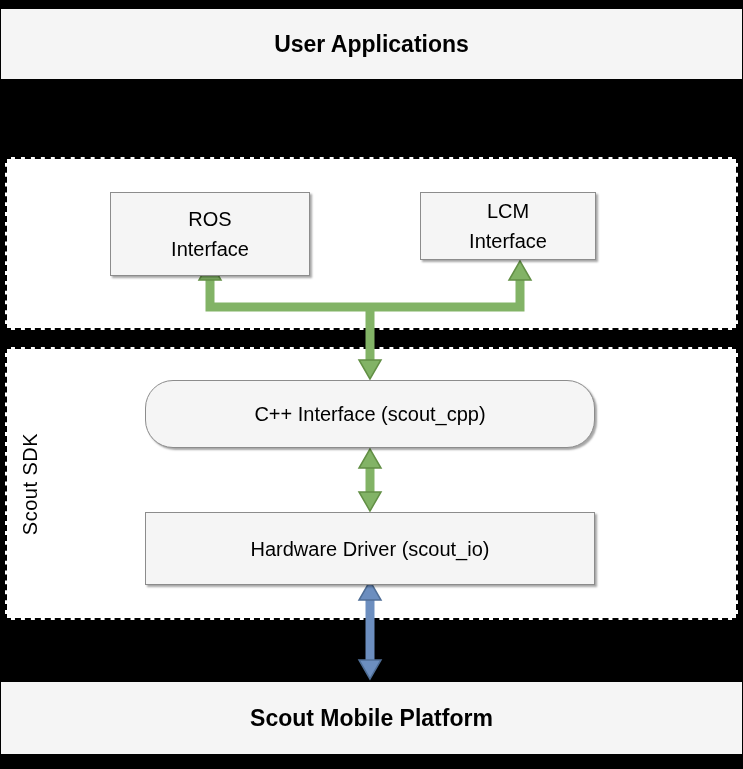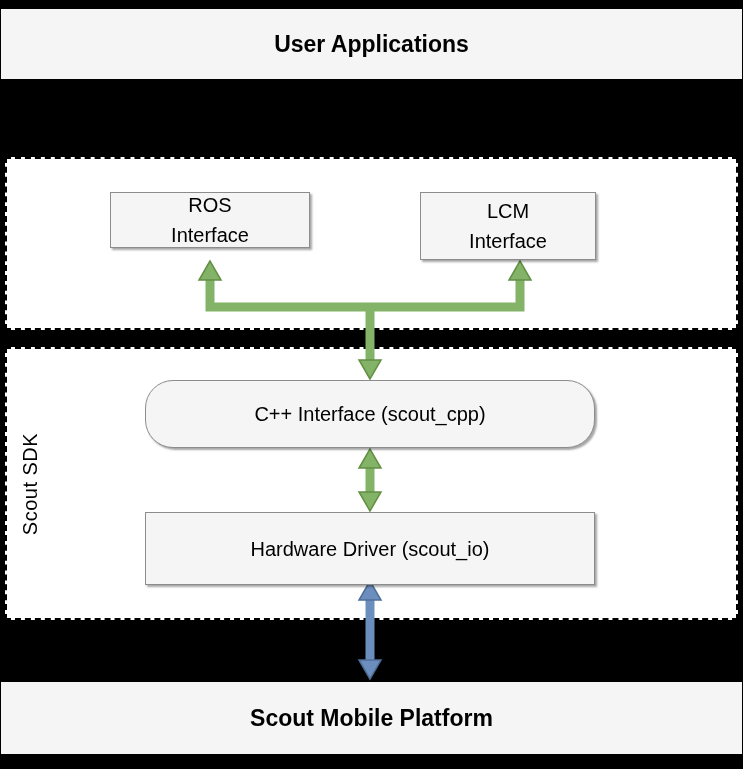--- a/index.html
+++ b/index.html
@@ -51,21 +51,21 @@
     position: absolute;
     background: var(--color-box_fill, #f5f5f5);
     border: 1px solid var(--color-box_border, #8c8c8c);
     box-shadow: 2px 2px 2px rgba(0,0,0,0.35);
     display: flex; align-items: center; justify-content: center;
     text-align: center;
     font-size: 20px;
     line-height: 1.5;
     white-space: pre-line;
   }
-  #ros-node { left: 110px; top: 192px; width: 200px; height: 56px; }
+  #ros-node { left: 110px; top: 192px; width: 200px; height: 84px; }
   #lcm-node { left: 420px; top: 192px; width: 176px; height: 68px; }
   #cpp-node { left: 145px; top: 380px; width: 450px; height: 68px; border-radius: 28px; }
   #hw-node  { left: 145px; top: 512px; width: 450px; height: 73px; }
 
   
   svg.edges {
     position: absolute; inset: 0;
     width: 743px; height: 769px;
     pointer-events: none;
   }

